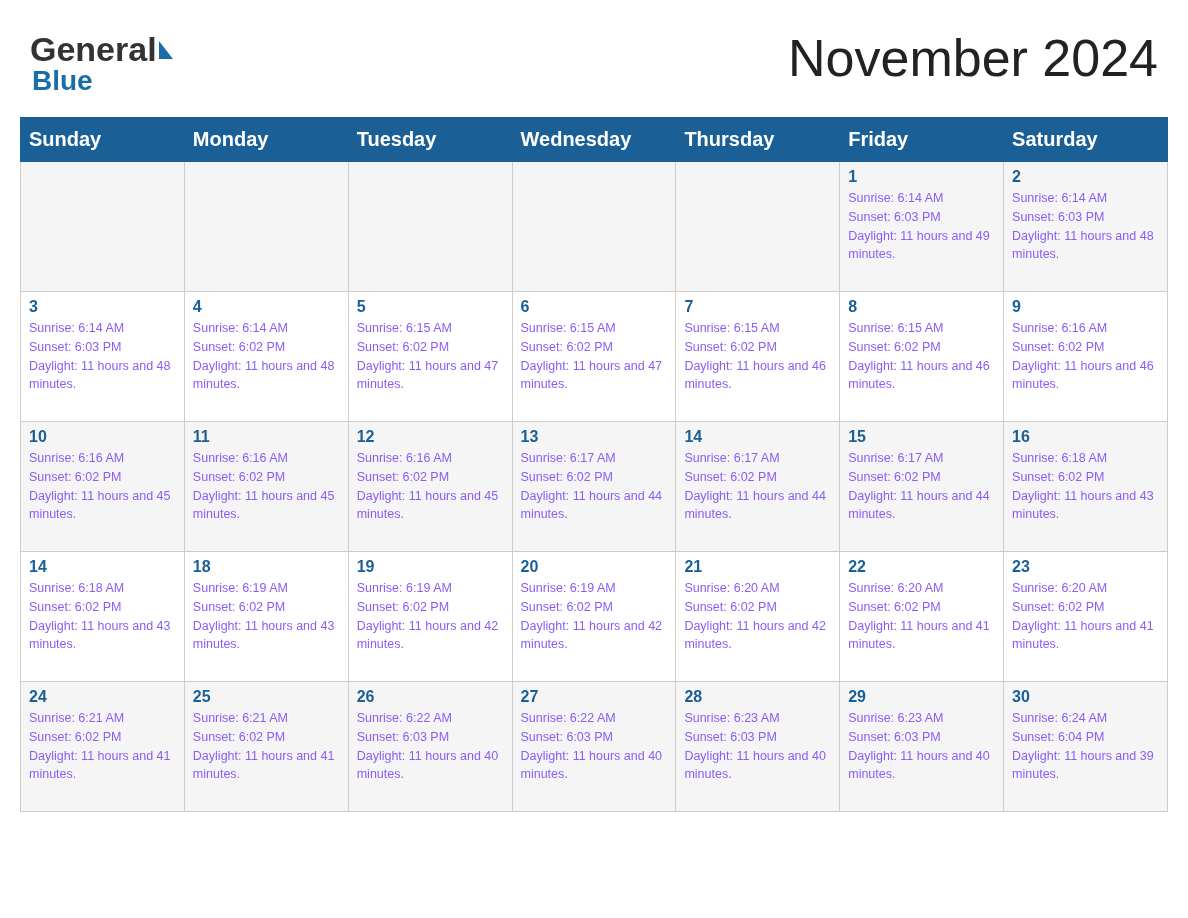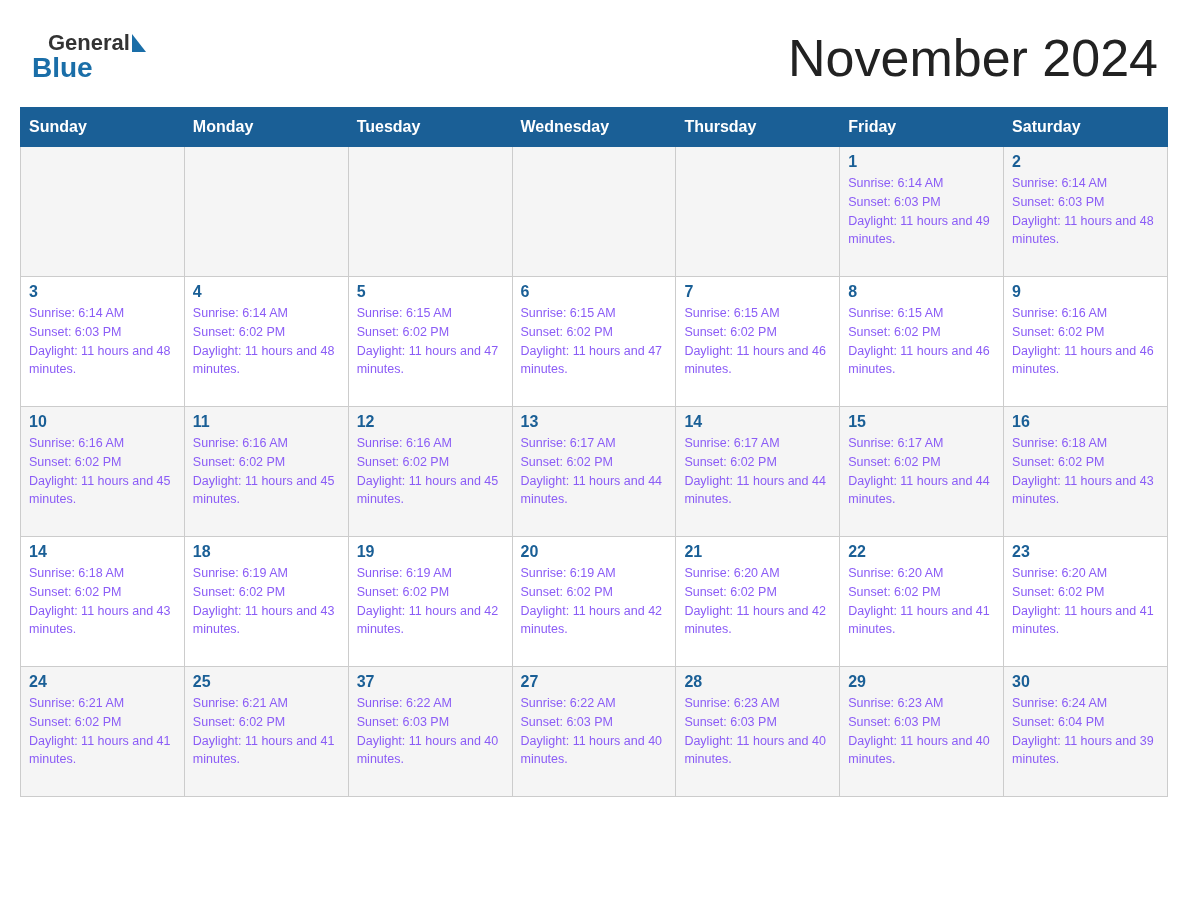--- a/index.html
+++ b/index.html
@@ -18,24 +18,23 @@
       padding: 10px 10px 0 10px;
     }
     .logo {
       display: flex;
       flex-direction: column;
       align-items: flex-start;
     }
     .logo-text {
       display: flex;
       align-items: center;
-      font-size: 22px;
+      font-size: 34px;
       font-weight: bold;
       color: #333;
-      margin-left: 18px;
     }
     .logo-general { color: #333; }
     .logo-triangle {
       width: 0;
       height: 0;
       border-left: 14px solid #1a6ea8;
       border-top: 18px solid transparent;
       border-bottom: 0px solid transparent;
       display: inline-block;
       margin: 0 2px;
@@ -56,21 +55,21 @@
       color: #444;
       margin-top: 4px;
     }
     .calendar {
       width: 100%;
       border-collapse: collapse;
     }
     .calendar th {
       background-color: #1a5f96;
       color: #fff;
-      font-size: 16px;
+      font-size: 20px;
       font-weight: bold;
       padding: 10px 8px;
       text-align: left;
       border: 1px solid #1a5f96;
       margin-top: 31px;
     }
     .calendar td {
       border: 1px solid #ccc;
       vertical-align: top;
       padding: 6px 8px;
@@ -298,21 +297,21 @@
 Sunset: 6:02 PM
 Daylight: 11 hours and 41 minutes.</div>
         </td>
         <td>
           <span class="day-number">25</span>
           <div class="day-info" style="white-space: pre-line;">Sunrise: 6:21 AM
 Sunset: 6:02 PM
 Daylight: 11 hours and 41 minutes.</div>
         </td>
         <td>
-          <span class="day-number">37</span>
+          <span class="day-number">26</span>
           <div class="day-info" style="white-space: pre-line;">Sunrise: 6:22 AM
 Sunset: 6:03 PM
 Daylight: 11 hours and 40 minutes.</div>
         </td>
         <td>
           <span class="day-number">27</span>
           <div class="day-info" style="white-space: pre-line;">Sunrise: 6:22 AM
 Sunset: 6:03 PM
 Daylight: 11 hours and 40 minutes.</div>
         </td>

